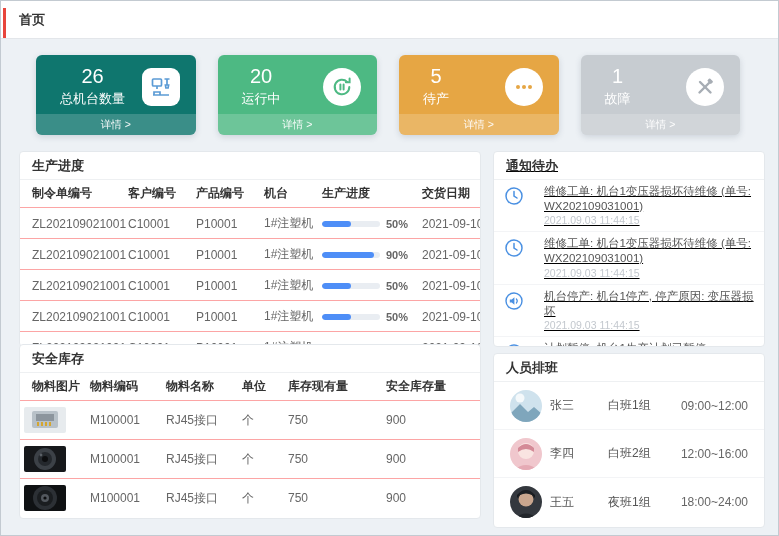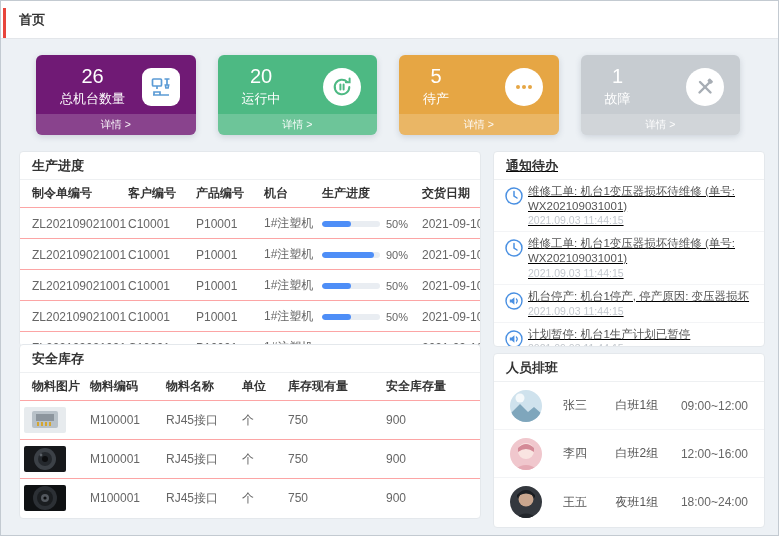--- a/index.html
+++ b/index.html
@@ -39,59 +39,59 @@
                  color:#333; border-bottom:1px solid #eef0f2; }
 
   
   table.grid { width:100%; border-collapse:collapse; font-size:12px; table-layout:fixed;padding-left:45px; }
   table.grid th { color:#333; font-weight:bold; text-align:left; padding:5px 4px; white-space:nowrap; }
   table.grid td { color:#666; padding:7px 4px 6px; border-top:1px solid #fca5a5; white-space:nowrap; }
   table.grid th:first-child, table.grid td:first-child { padding-left:12px; }
   #panel-inv table.grid td { padding:6px 4px; }
 
   
-  .pg { display:flex; align-items:center; gap:6px; }
+  .pg { display:flex; align-items:center; gap:6px;font-weight:bold; }
   .pg-track { width:58px; height:6px; border-radius:3px; overflow:hidden; }
   .pg-fill { height:100%; border-radius:3px; }
   .pg-label { font-size:11px; color:#666; }
 
   
-  .notif { display:flex; gap:4px; padding:4px 10px 5px; border-bottom:1px solid #f3f4f6; cursor:pointer; }
+  .notif { display:flex; gap:20px; padding:4px 10px 5px; border-bottom:1px solid #f3f4f6; cursor:pointer; }
   .notif:last-child { border-bottom:none; }
   .notif-icon { width:20px; height:20px; flex:none; margin-top:2px; }
   .notif-body { min-width:0; }
   .notif-text { font-size:11.5px; color:#555; line-height:1.28; }
   .notif-time { font-size:10.5px; color:#c3c8ce; margin-top:1px; }
 
   
   .thumb { width:42px; height:26px; display:block; border-radius:2px; overflow:hidden; }
 
   
   .sched-row { display:flex; align-items:center; height:48px; padding:0 16px;
                border-bottom:1px solid #f3f4f6; }
   .sched-row:last-child { border-bottom:none; }
   .avatar { width:32px; height:32px; border-radius:50%; overflow:hidden; flex:none; }
-  .sched-name  { width:58px; margin-left:21px; font-size:12px; color:#555; }
+  .sched-name  { width:58px; margin-left:8px; font-size:12px; color:#555; }
   .sched-shift { width:72px; font-size:12px; color:#555; }
   .sched-time  { margin-left:auto; font-size:12px; color:#666; }
 </style>
 </head>
 <body>
 
 <div class="screen">
 
   <div class="accent-strip" style="background: rgb(232, 69, 60);"></div>
 
   <div class="topbar">
     <span class="topbar-title">首页</span>
   </div>
 
   <div class="cards">
 
-    <div class="card" style="background: #701a75;">
+    <div class="card" style="background: #0f766e;">
       <div class="card-main">
         <div class="card-texts">
           <div class="card-value">26</div>
           <div class="card-label">总机台数量</div>
         </div>
         <span class="card-icon icon-rounded">
           <svg width="24" height="24" viewBox="0 0 24 24">
               <g fill="none" stroke="#5b9bd5" stroke-width="1.7">
             <rect x="3.5" y="4" width="9" height="7" rx="1"></rect>
                 <path d="M8 11v3"></path>

